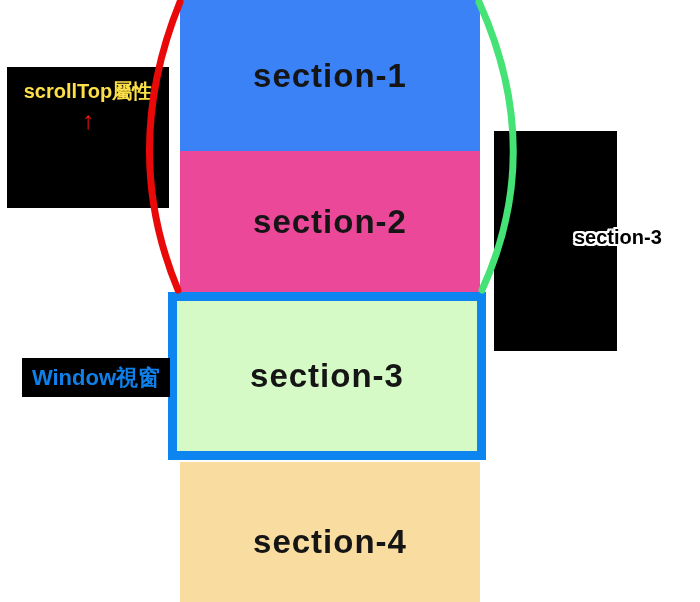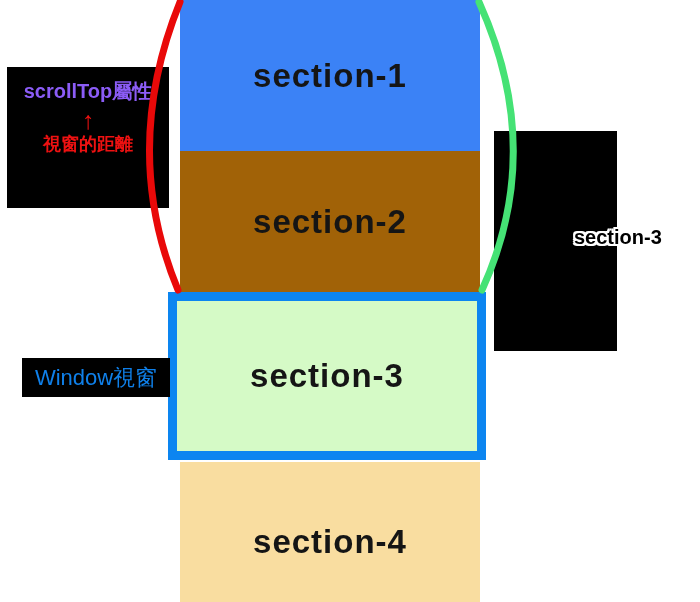--- a/index.html
+++ b/index.html
@@ -32,55 +32,54 @@
     padding-top:11px;box-sizing:border-box;
   }
   #scrolltop-box .l1{font-size:20px;font-weight:700;white-space:nowrap;}
   #scrolltop-box .arrow{font-size:25px;font-weight:700;line-height:26px;margin:2px 0 1px 0;}
   #scrolltop-box .l2{font-size:18px;font-weight:700;line-height:20px;white-space:nowrap;}
   #scrolltop-box .l3{font-size:18px;font-weight:700;line-height:20px;white-space:nowrap;}
   #window-label-box{
     left:22px;top:358px;width:148px;height:39px;
     display:flex;align-items:center;justify-content:center;
   }
-  #window-label-box .txt{font-size:22px;font-weight:400;white-space:nowrap;}
+  #window-label-box .txt{font-size:22px;font-weight:700;white-space:nowrap;}
   #right-box{left:494px;top:131px;width:123px;height:220px;}
   #right-label{
     position:absolute;left:574px;top:226px;
     font-size:20px;font-weight:700;color:#000;white-space:nowrap;
     text-shadow:-2px -2px 0 #fff,2px -2px 0 #fff,-2px 2px 0 #fff,2px 2px 0 #fff,
                 -2px 0 0 #fff,2px 0 0 #fff,0 -2px 0 #fff,0 2px 0 #fff;
   }
   #arcs{position:absolute;left:0;top:0;pointer-events:none;}
 </style>
 </head>
 <body>
 
 <div class="stage">
 
   <div class="section" id="sec1" style="background-color: #3b82f6;">
     <span class="section-label">section-1</span>
   </div>
-  <div class="section" id="sec2" style="background-color: #a16207; align-items: center;">
+  <div class="section" id="sec2" style="background-color: #ec4899; align-items: center;">
     <span class="section-label">section-2</span>
   </div>
   <div class="section" id="sec4" style="background-color: rgb(249, 221, 160);">
     <span class="section-label">section-4</span>
   </div>
 
   <div class="viewport" style="border-color: rgb(12, 133, 240);">
     <div class="viewport-inner" style="background-color: rgb(213, 250, 198);">
       <span class="section-label">section-3</span>
     </div>
   </div>
 
   <div class="blackbox" id="scrolltop-box" style="background-color: rgb(0, 0, 0);">
-    <span class="l1" style="color: #8b5cf6;">scrollTop屬性</span>
+    <span class="l1" style="color: #fde047;">scrollTop屬性</span>
     <span class="arrow" style="color: rgb(238, 17, 17);">↑</span>
-    <span class="l3" style="color: rgb(238, 17, 17);">視窗的距離</span>
   </div>
 
   <div class="blackbox" id="window-label-box" style="background-color: rgb(0, 0, 0);">
     <span class="txt" style="color: rgb(15, 128, 234);">Window視窗</span>
   </div>
 
   <div class="blackbox" id="right-box" style="background-color: rgb(0, 0, 0);"></div>
   <span id="right-label">section-3</span>
 
   <svg id="arcs" width="700" height="602" viewBox="0 0 700 602">

